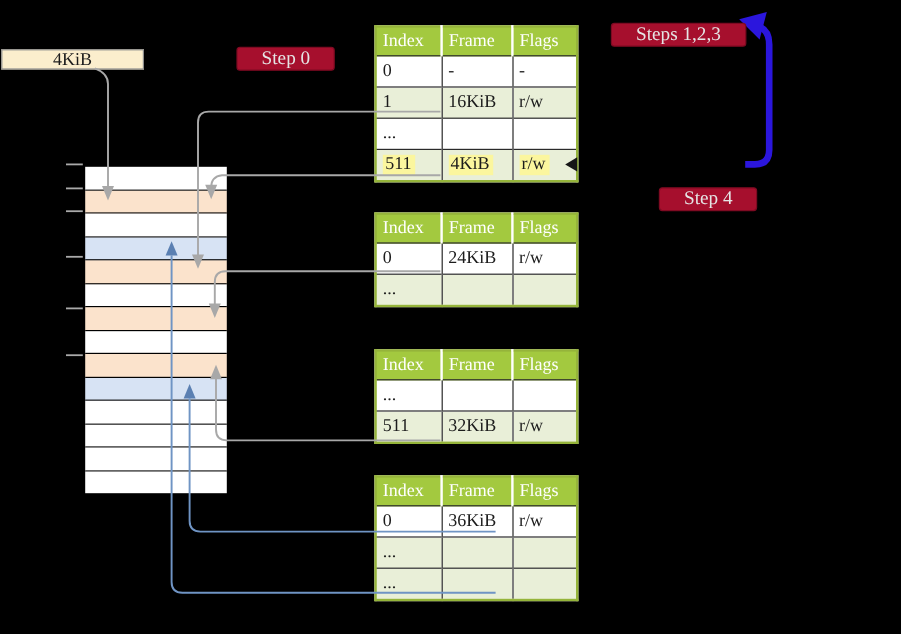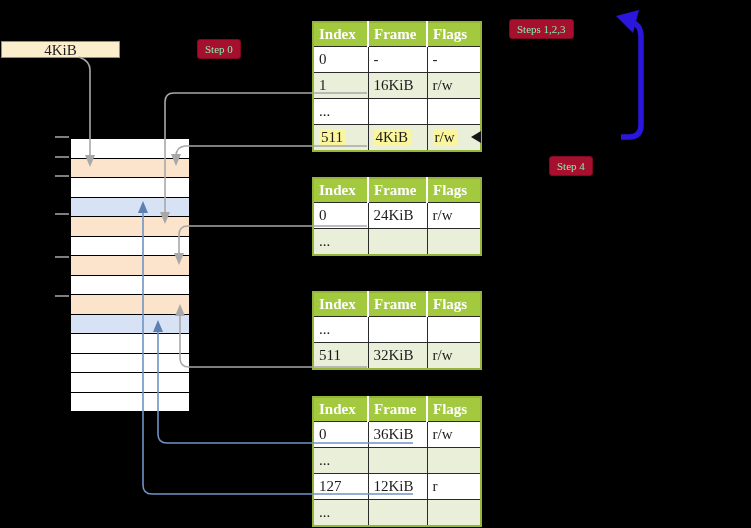--- a/index.html
+++ b/index.html
@@ -9,37 +9,37 @@
   }
   
   #legend{
     position:absolute;left:1px;top:41px;width:119px;height:17px;
     background:var(--legend-bg);border:1px solid #8d8d8d;
     color:#1c1c1c;font-size:15px;line-height:17px;text-align:center;
     z-index:2;box-sizing:border-box;
   }
   
   .badge{
-    position:absolute;z-index:6;color:#86efac;font-size:11px;height:18px;
-    line-height:18px;padding:0 7px;border-radius:3px;box-sizing:content-box;
+    position:absolute;z-index:6;color:#e5e5e5;font-size:16px;height:18px;
+    line-height:18px;padding:0 20px;border-radius:3px;box-sizing:content-box;
     white-space:nowrap;
   }
   .badge.crimson{background:var(--crimson);border:1px solid #7e0a22;}
   .badge.blue{background:var(--bluebadge);border:1px solid #2a18b0;border-radius:2px;}
   #badge-step0{left:197px;top:39px;}
   #badge-steps123{left:509px;top:19px;}
   #badge-steps1234{left:647px;top:19px;}
   #badge-step4{left:517px;top:156px;margin-left:32px;}
   
   .ptable{
     position:absolute;border-collapse:collapse;z-index:2;
     border:2px solid var(--tborder);background:#fff;table-layout:fixed;
   }
   .ptable th{
-    background:var(--thead-bg);color:var(--thead-text);font-weight:bold;
+    background:var(--thead-bg);color:var(--thead-text);font-weight:normal;
     font-size:15px;text-align:left;padding:0 0 0 5px;height:23px;
     border-right:2px solid #fff;
   }
   .ptable th:last-child{border-right:none;}
   .ptable td{
     font-size:15px;color:var(--cell-text);padding:0 0 0 5px;height:25px;
     border-top:1px solid #2a2a2a;border-right:1px solid #2a2a2a;
     vertical-align:middle;overflow:hidden;white-space:nowrap;
   }
   .ptable td:last-child{border-right:none;}
@@ -198,25 +198,20 @@
           <tr>
             <td>0</td>
             <td>36KiB</td>
             <td>r/w</td>
           </tr>
           <tr class="shaded">
             <td>...</td>
             <td></td>
             <td></td>
           </tr>
-          <tr>
-            <td>127</td>
-            <td>12KiB</td>
-            <td>r</td>
-          </tr>
           <tr class="shaded">
             <td>...</td>
             <td></td>
             <td></td>
           </tr>
         </tbody>
       </table>
     </div>
 
   <svg id="overlay" width="751" height="528" viewBox="0 0 751 528">

